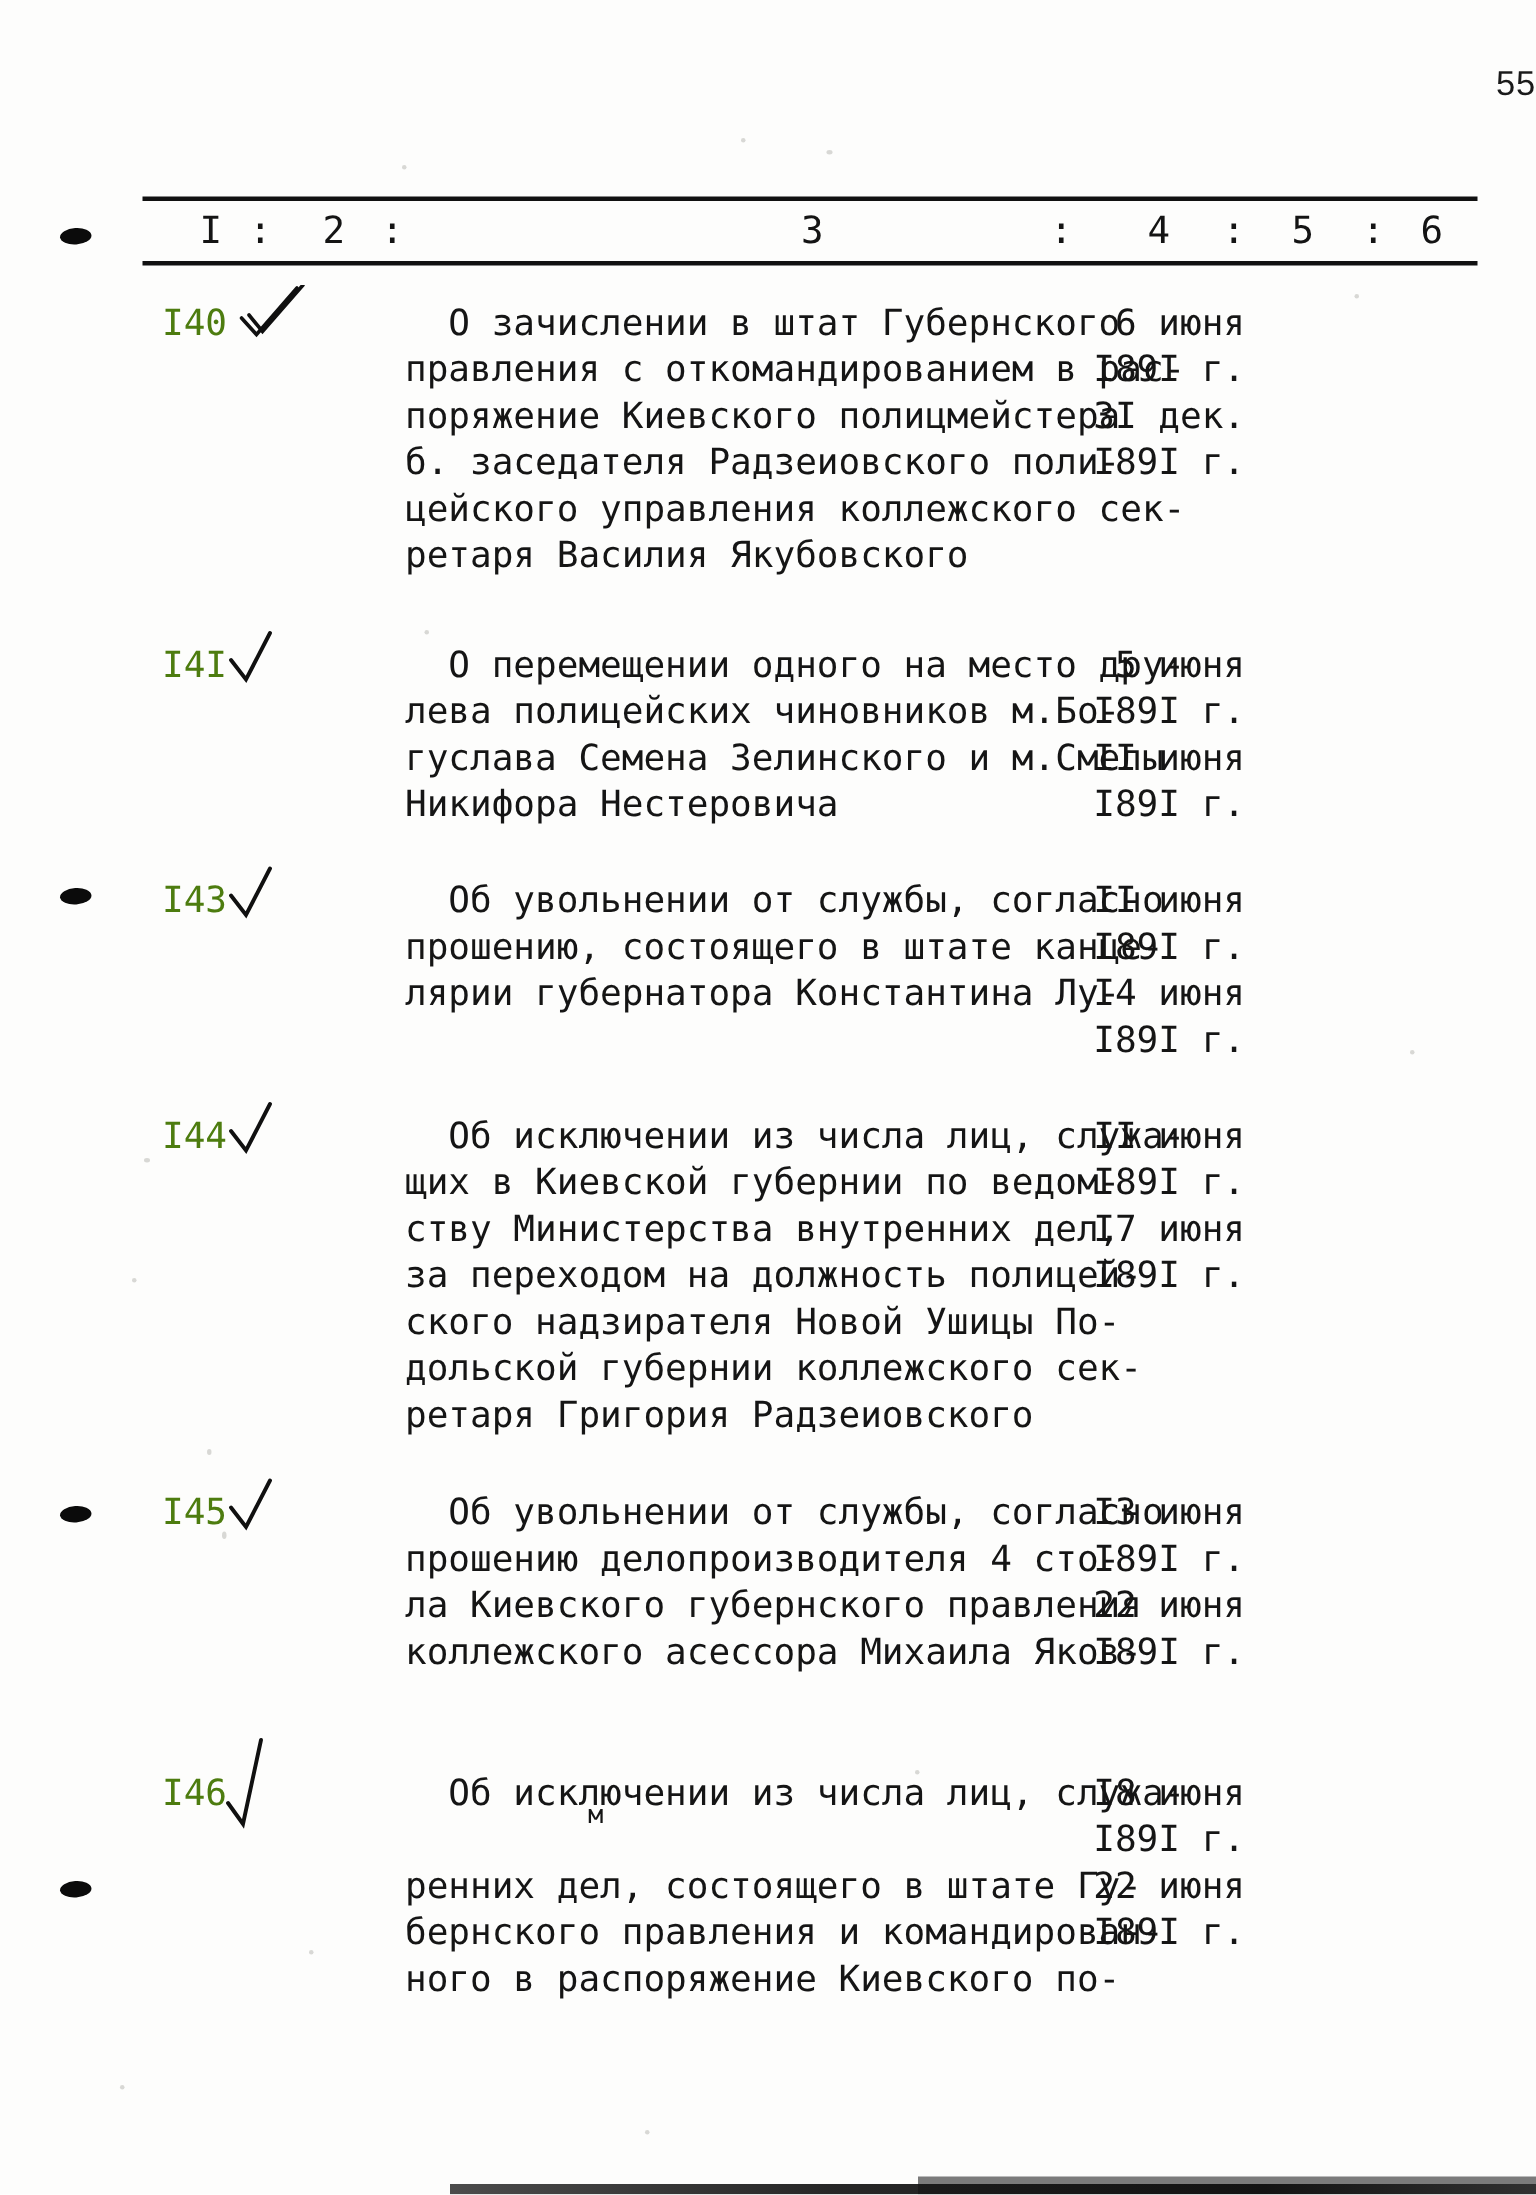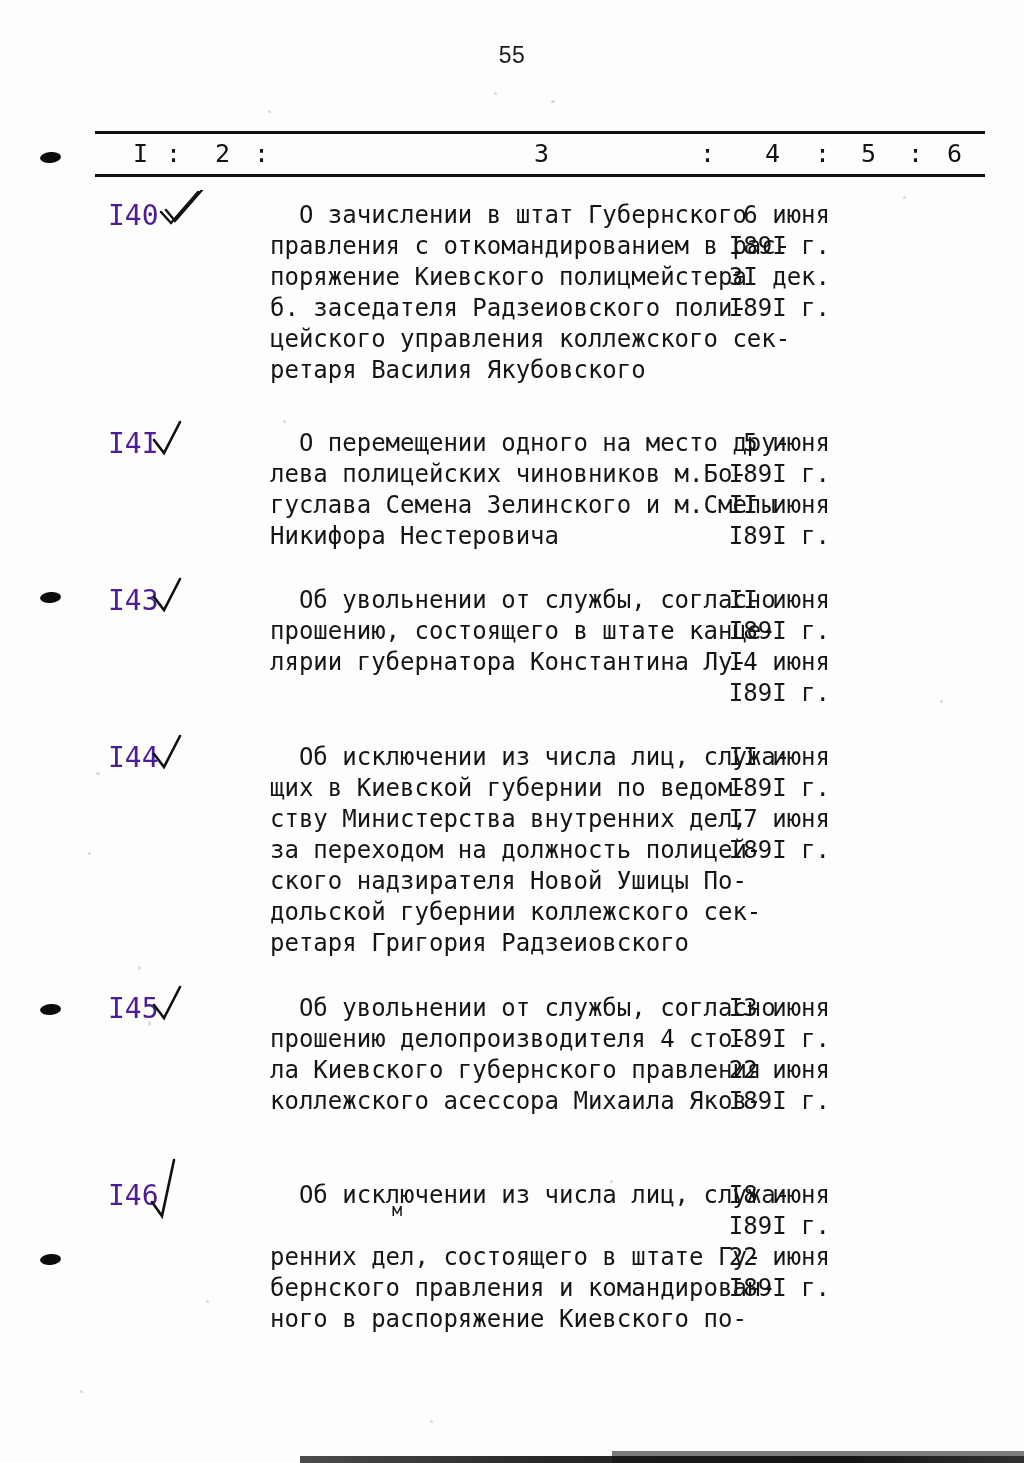--- a/index.html
+++ b/index.html
@@ -29,21 +29,21 @@
     border-radius: 50%;
     opacity: .55;
   }
 
   
   #page-number {
     position: absolute;
     top: 42px;
     left: 0;
     width: 1024px;
-    text-align: center;
+    text-align: right;
     font-family: "Liberation Sans", sans-serif;
     font-size: 23px;
     letter-spacing: .5px;
     color: #1a1a1a;
   }
 
   
   .margin-mark {
     position: absolute;
     left: 40px;
@@ -83,24 +83,24 @@
   
   .entry {
     position: absolute;
     left: 0;
     width: 1024px;
   }
   .entry-number {
     position: absolute;
     left: 108px;
     top: 0;
-    font-size: 28px;
+    font-size: 24px;
     line-height: 31px;
     white-space: pre;
-    color: #4c1d95;
+    color: #4d7c0f;
   }
   .check {
     position: absolute;
     pointer-events: none;
   }
   .check svg { display: block; }
 
   .entry-body {
     position: absolute;
     left: 270px;

